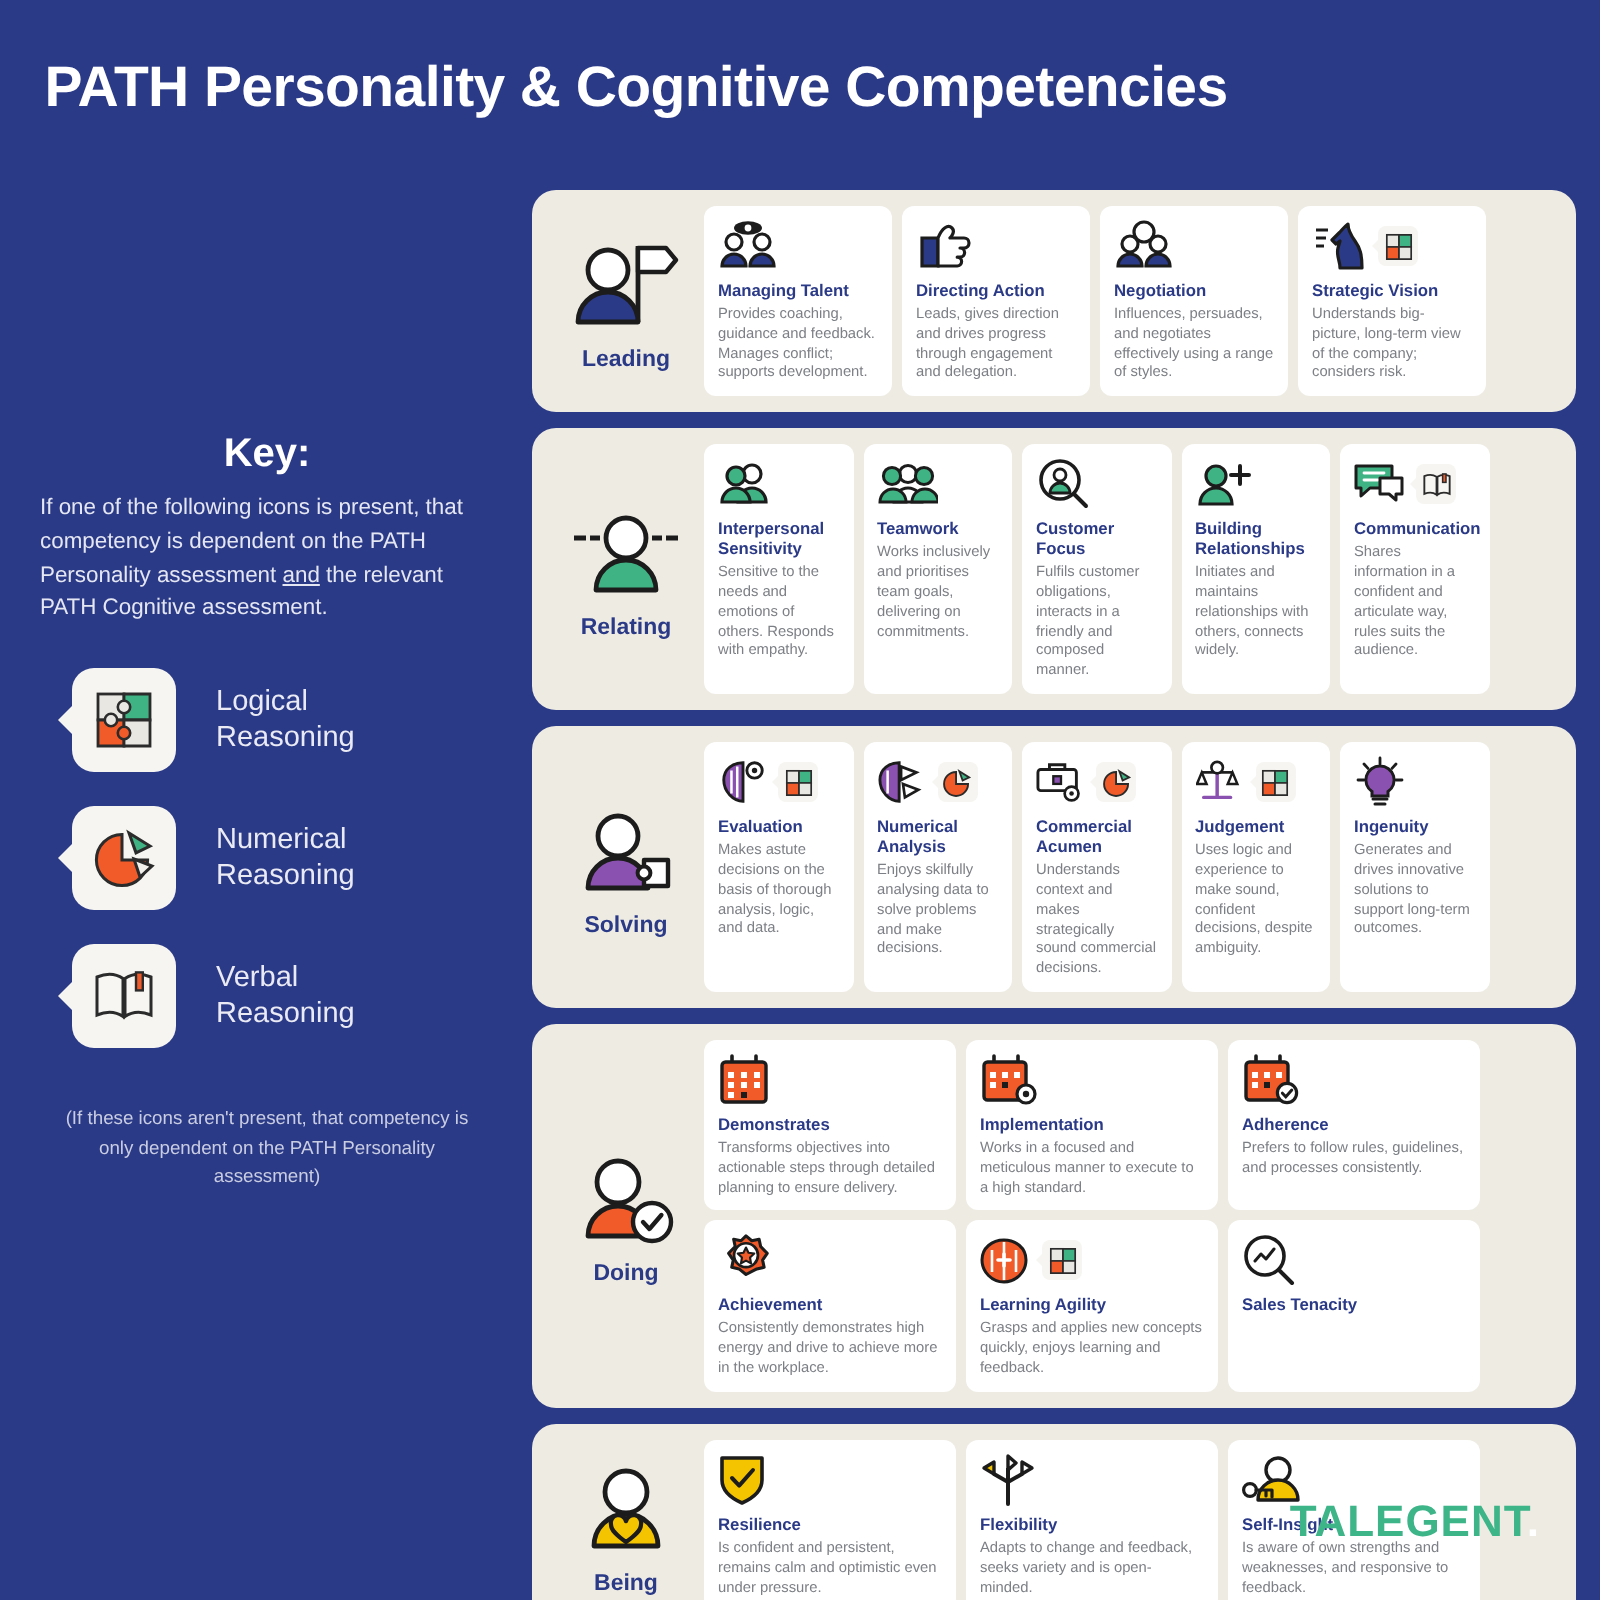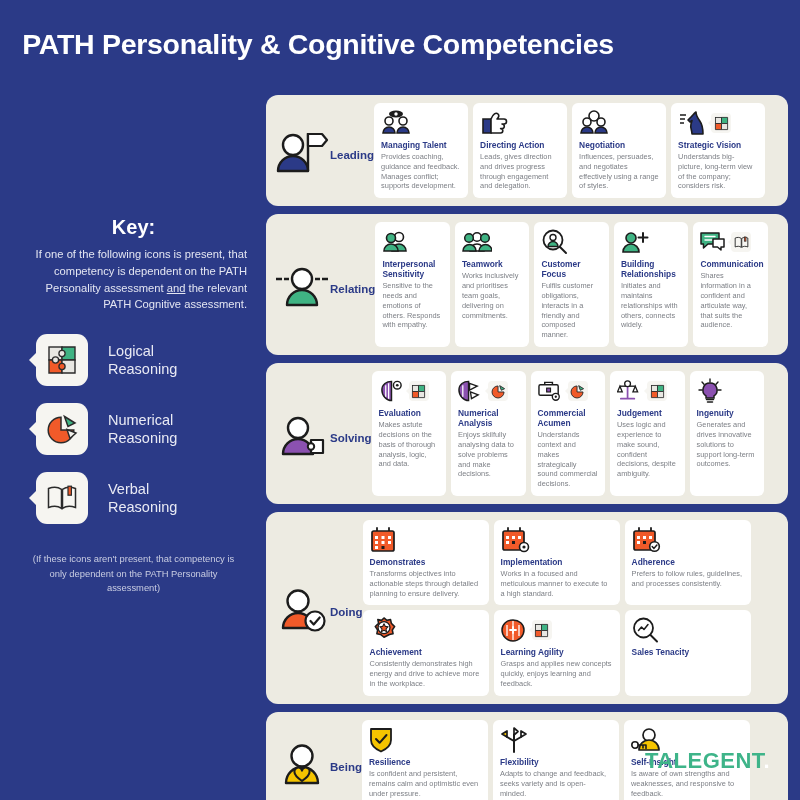--- a/index.html
+++ b/index.html
@@ -21,21 +21,21 @@
 
   
   .key-col {
     position: absolute; left: 6px; top: 216px; width: 255px;
   }
   .key-title {
     text-align: center; color: #FFFFFF; font-size: 20px; font-weight: bold;
     margin-bottom: 7px;
   }
   .key-intro {
-    text-align: right; color: #E4E6F2; font-size: 11.2px; line-height: 1.5;
+    text-align: left; color: #E4E6F2; font-size: 11.2px; line-height: 1.5;
     padding: 0 14px;
   }
   .key-intro u { text-decoration: underline; }
 
   .key-list { margin-top: 19px; padding-left: 30px; }
   .key-row { display: flex; align-items: center; height: 56px; margin-bottom: 13px; }
   .key-badge {
     position: relative; width: 52px; height: 52px; background: #F6F5F1;
     border-radius: 11px; flex: 0 0 auto;
     display: flex; align-items: center; justify-content: center;
@@ -55,21 +55,21 @@
   }
 
   
   .panels { position: absolute; left: 266px; top: 95px; width: 522px; }
   .panel {
     background: #EDEBE2; border-radius: 12px; margin-bottom: 8px;
     padding: 8px 10px 8px 8px;
     display: flex; align-items: stretch;
   }
   .panel-left {
-    flex: 0 0 78px; display: flex; flex-direction: row;
+    flex: 0 0 78px; display: flex; flex-direction: column;
     align-items: center; justify-content: center; padding-top: 2px;
   }
   .panel-left .p-icon { height: 50px; display:flex; align-items:flex-end; }
   .panel-name {
     margin-top: 7px; color: #2B3A87; font-size: 11.5px; font-weight: bold;
   }
   .panel-cards { flex: 1 1 auto; display: flex; flex-wrap: wrap; gap: 5px; }
   .card {
     background: #FFFFFF; border-radius: 6px; padding: 5px 7px 7px 7px;
     display: flex; flex-direction: column;
@@ -319,21 +319,21 @@
             </svg>
             <div class="cog">
               <svg width="15" height="15" viewBox="0 0 32 32">
                 <path d="M2.5 6.5c5-2 9-2 13 .8v19c-4-2.8-8-2.8-13-.8z" fill="#F7F6F2" stroke="#2B2B2B" stroke-width="2"></path>
                 <path d="M29.5 6.5c-5-2-9-2-13 .8v19c4-2.8 8-2.8 13-.8z" fill="#F7F6F2" stroke="#2B2B2B" stroke-width="2"></path>
                 <rect x="22" y="4.2" width="3.6" height="9" fill="#F15A29" stroke="#2B2B2B" stroke-width="1.6"></rect>
               </svg>
             </div>
           </div>
           <div class="card-title">Communication</div>
-          <div class="card-desc">Shares information in a confident and articulate way, that suits the audience.</div>
+          <div class="card-desc">Shares information in a confident and articulate way, rules suits the audience.</div>
         </div>
 
       </div>
     </div>
 
     <div class="panel sec-solving">
       <div class="panel-left">
         <div class="p-icon">
           <svg width="56" height="48" viewBox="0 0 56 48">
             <circle cx="24" cy="16" r="10" fill="#FFF" stroke="#1C1C1C" stroke-width="2.4"></circle>

